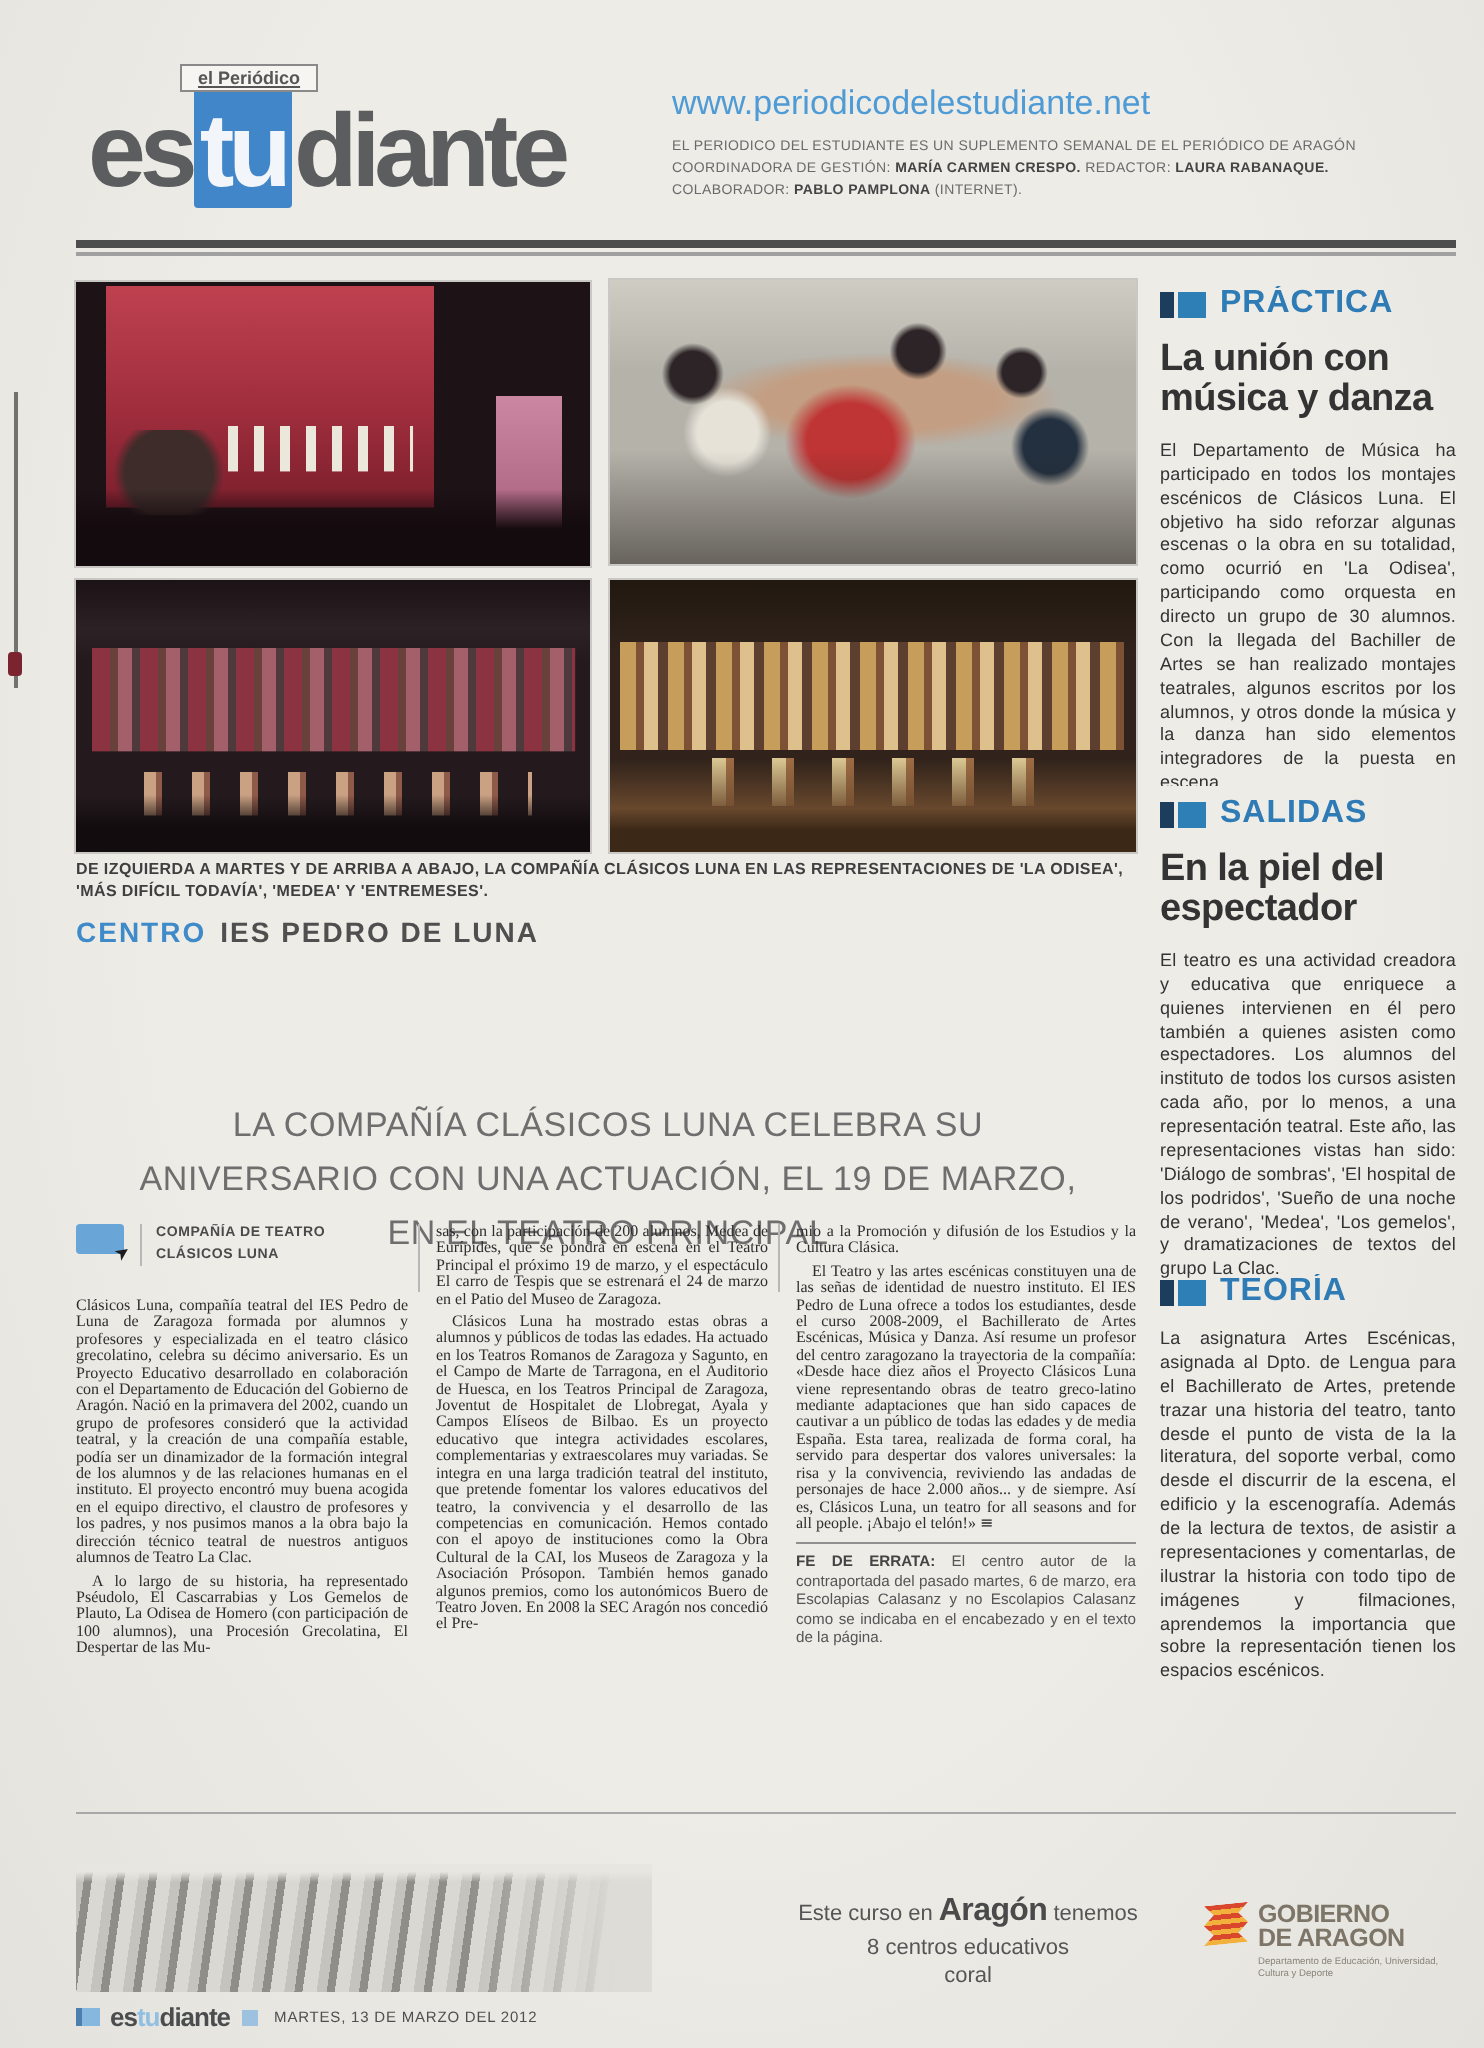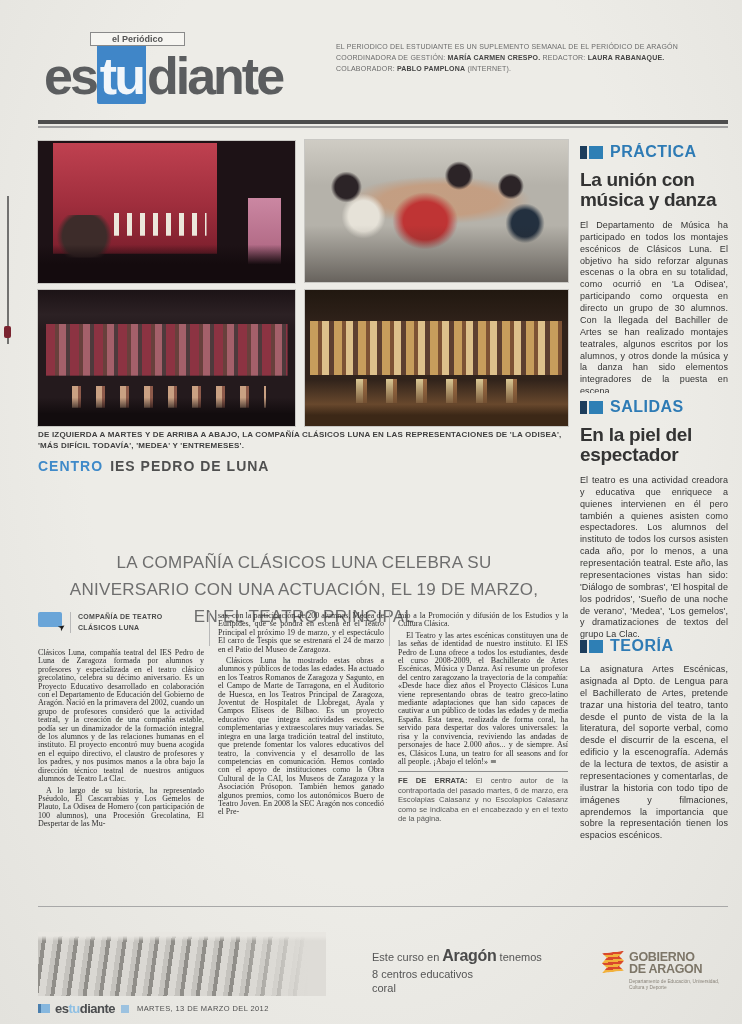--- a/index.html
+++ b/index.html
@@ -7,21 +7,21 @@
     background:radial-gradient(ellipse at 50% 38%, #edece7 55%, #e3e2dd 100%);
     font-family:"Liberation Sans",sans-serif;color:#3a3a3a;}
 
   
   .masthead{position:absolute;left:38px;top:34px;width:690px;height:84px;}
   .logo{position:absolute;left:6px;top:6px;white-space:nowrap;
     font-weight:bold;font-size:52px;letter-spacing:-3px;color:#5b5d5f;line-height:1;}
   .logo .tu-box{display:inline-block;background:#4086c8;color:#f2f6fa;
     padding:10px 3px 2px 3px;margin:0 1px;border-radius:2px;}
   .kicker-box{position:absolute;left:52px;top:-2px;background:#f6f5f1;border:1px solid #8a8a8a;
-    color:#555;font-size:9px;font-weight:bold;padding:1px 21px;letter-spacing:0;z-index:2;}
+    color:#555;font-size:9px;font-weight:bold;padding:1px 8px;letter-spacing:0;z-index:2;text-decoration:underline;}
   .mast-right{position:absolute;left:298px;top:8px;width:390px;}
   .mast-url{font-size:17px;color:#4f9bd5;margin-bottom:7px;}
   .credits{font-size:7px;color:#6a6a6a;line-height:1.55;letter-spacing:.2px;}
   .credits b{color:#444;}
   .mast-rule{position:absolute;left:0px;top:86px;width:690px;height:4px;background:#4d4d4d;}
   .mast-rule2{position:absolute;left:0px;top:92px;width:690px;height:2px;background:#a0a0a0;}
 
   
   .photo{position:absolute;background:#222;box-shadow:0 0 0 1px rgba(0,0,0,.15);}
   .photo-tl{left:38px;top:141px;width:257px;height:142px;background-color:#1d1216;
@@ -114,21 +114,21 @@
 
   .bottom-rule{position:absolute;left:38px;top:906px;width:690px;height:1px;background:#a8a8a8;}
 
   
   .ad-image{position:absolute;left:38px;top:932px;width:288px;height:64px;
     background-color:#d9d7d2;
     background-image:
       linear-gradient(#e8e6e1 0 6%,rgba(232,230,225,0) 14%),
       linear-gradient(90deg,rgba(217,215,210,0) 68%,#dedcd7 94%),
       repeating-linear-gradient(98deg,#c5c3be 0 5px,#908e89 5px 9px,#dad8d3 9px 16px);}
-  .ad-text{position:absolute;left:372px;top:946px;width:200px;text-align:left;
+  .ad-text{position:absolute;left:384px;top:946px;width:200px;text-align:center;
     color:#555;font-size:11px;line-height:1.3;}
   .ad-text .big{font-size:16px;font-weight:bold;color:#4a4a4a;letter-spacing:-.3px;}
   .ad-line2{font-size:11px;}
   .gob-logo{position:absolute;left:602px;top:952px;width:132px;}
   .gob-row{display:flex;align-items:flex-start;}
   .gob-icon{width:22px;height:20px;margin-right:5px;flex:0 0 auto;transform:skewY(-6deg);
     background:repeating-linear-gradient(180deg,#d9482c 0 2.5px,#f2b13c 2.5px 5px);
     clip-path:polygon(0 0,100% 0,78% 25%,100% 50%,78% 75%,100% 100%,0 100%,22% 75%,0 50%,22% 25%);}
   .gob-name{font-size:12.5px;font-weight:bold;color:#7d7668;line-height:.95;letter-spacing:-.3px;}
   .gob-dept{font-size:4.8px;color:#8a847a;margin-top:3px;margin-left:27px;line-height:1.3;}
@@ -147,20 +147,21 @@
 </style>
 </head>
 <body>
 
 <div class="page">
 
   <div class="masthead">
     <div class="kicker-box">el Periódico</div>
     <div class="logo"><span>es</span><span class="tu-box">tu</span><span>diante</span></div>
     <div class="mast-right">
+      <div class="mast-url">www.periodicodelestudiante.net</div>
       <div class="credits">
         <div>EL PERIODICO DEL ESTUDIANTE ES UN SUPLEMENTO SEMANAL DE EL PERIÓDICO DE ARAGÓN</div>
         <div>
           <span>COORDINADORA DE GESTIÓN:</span>
           <b>MARÍA CARMEN CRESPO.</b>
           <span>REDACTOR:</span>
           <b>LAURA RABANAQUE.</b>
         </div>
         <div>
           <span>COLABORADOR:</span>

